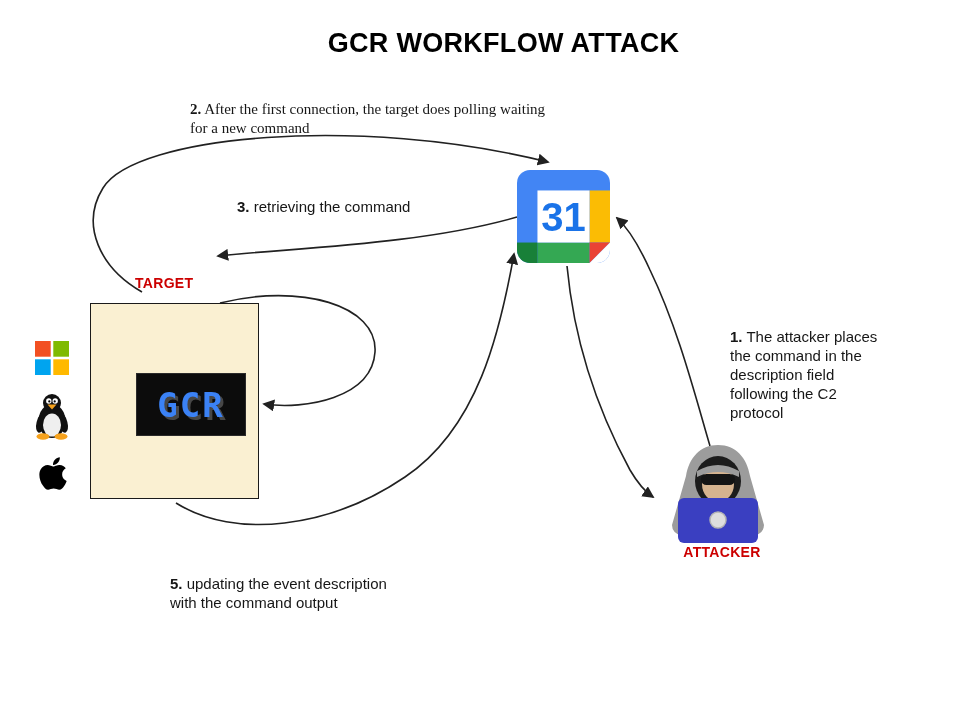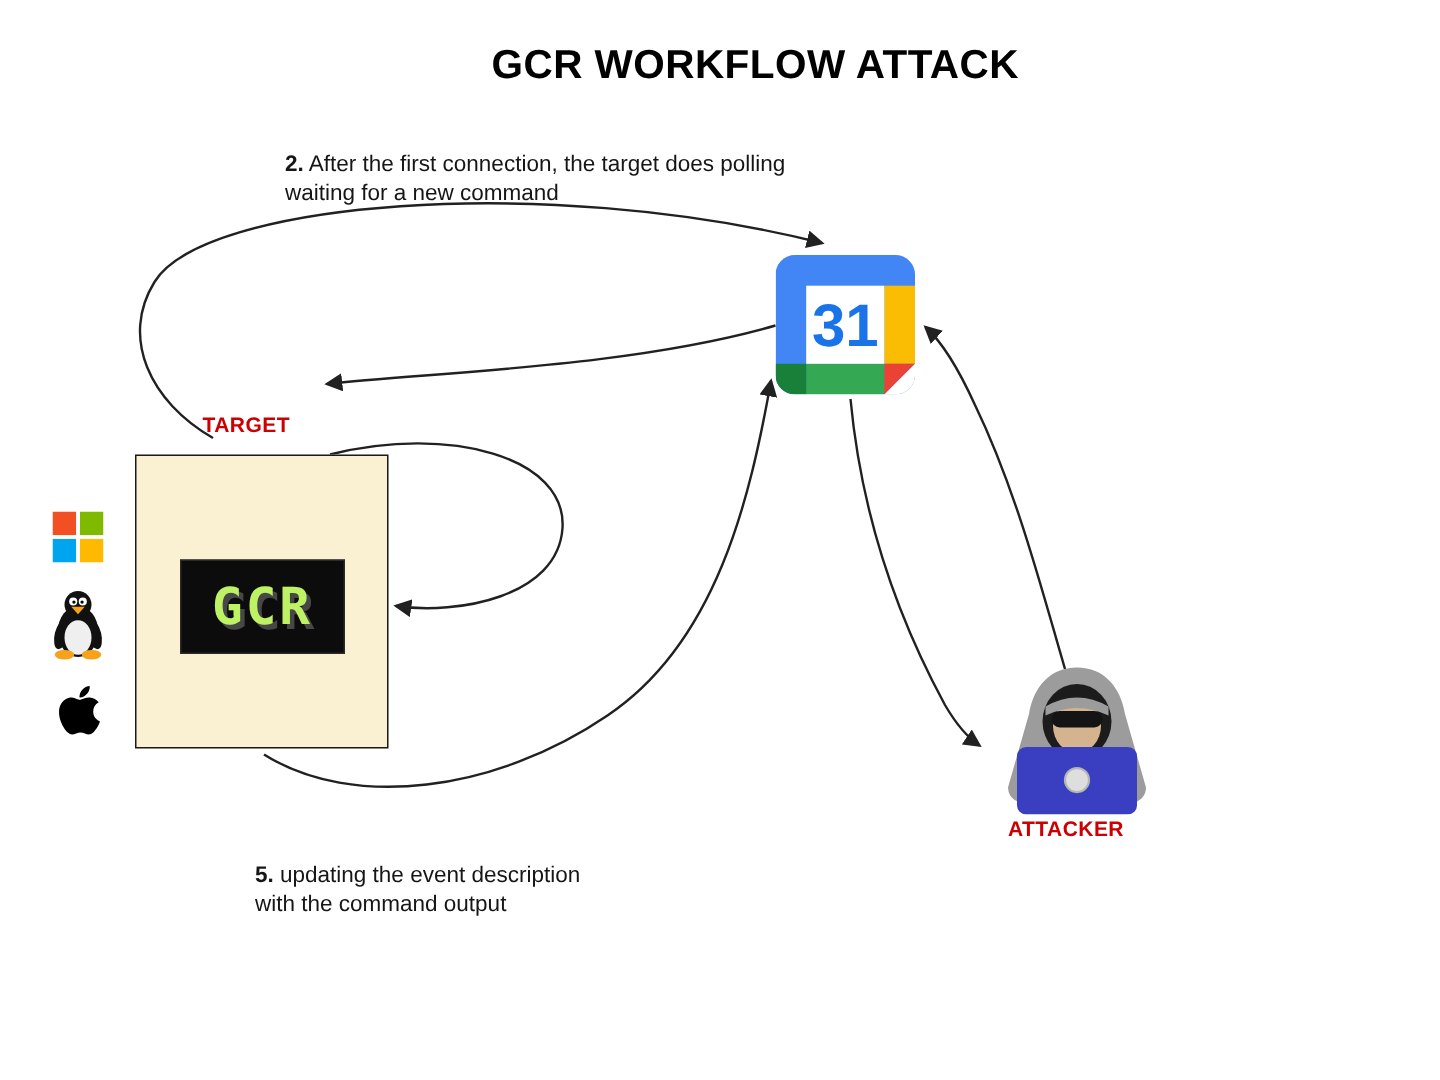--- a/index.html
+++ b/index.html
@@ -8,39 +8,39 @@
     font-family:"Liberation Sans", sans-serif; overflow:hidden; color:#111;padding-left:47px;
   }
   .title {
     position:absolute; left:0; right:0; top:28px; margin:0;
     text-align:center; font-size:27px; font-weight:bold; color:#000;
     letter-spacing:0.3px;
   }
   .arrows { position:absolute; left:0; top:0; width:960px; height:720px; pointer-events:none; }
   .step { position:absolute; font-size:15px; line-height:19px; color:#161616; }
   .step b { font-weight:bold; }
-  .step-2 { left:190px; top:100px; width:372px; }
+  .step-2 { left:190px; top:100px; width:372px;font-family:Liberation Serif, serif; }
   .step-3 { left:237px; top:197px; width:260px; }
   .step-4 { left:259px; top:331px; width:92px; }
   .step-5 { left:170px; top:574px; width:240px; }
   .step-6 { left:500px; top:474px; width:118px; }
   .step-1 { left:730px; top:327px; width:160px; }
   .red-label { position:absolute; color:#CC0000; font-weight:bold; font-size:14px; letter-spacing:0.3px; }
   .target-label { left:135px; top:275px; }
-  .attacker-label { left:672px; top:544px; width:100px; text-align:left; }
+  .attacker-label { left:672px; top:544px; width:100px; text-align:center; }
   .target-box {
     position:absolute; left:90px; top:303px; width:167px; height:194px;
     background:#FAF0D2; border:1.6px solid #1a1a1a;
   }
   .gcr-logo {
-    position:absolute; left:29px; top:69px; width:108px; height:61px;
+    position:absolute; left:45px; top:69px; width:108px; height:61px;
     background:#0c0c0c; border:1px solid #2a2a2a;
     display:flex; align-items:center; justify-content:center;
     font-family:"DejaVu Sans Mono", monospace; font-weight:bold; font-size:34px;
-    color:#bef264; letter-spacing:2px; text-shadow:3px 3px 0 #474747;
+    color:#3b82f6; letter-spacing:2px; text-shadow:3px 3px 0 #474747;
   }
   .os-icon { position:absolute; }
   .win-icon { left:35px; top:341px; }
   .tux-icon { left:32px; top:392px; }
   .apple-icon { left:36px; top:452px; }
   .calendar-icon { position:absolute; left:517px; top:170px; }
   .attacker-icon { position:absolute; left:662px; top:443px; }
   .footer-url {
     position:absolute; left:25px; top:627px; font-size:13.5px; color:#B5B5B5;
   }
@@ -64,22 +64,28 @@
       <path d="M 220 303 C 300 283, 378 305, 375 352 C 372 398, 305 410, 264 404" marker-end="url(#ah)"></path>
       <path d="M 176 503 C 235 540, 330 528, 405 477 C 478 428, 500 332, 514 254" marker-end="url(#ah)"></path>
       <path d="M 567 266 C 573 330, 592 400, 630 470 C 637 482, 644 491, 653 497" marker-end="url(#ah)"></path>
       <path d="M 710 446 C 695 395, 678 328, 650 270 C 640 248, 628 228, 617 218" marker-end="url(#ah)"></path>
     </g>
   </svg>
 
   <div class="step step-2">
     <b>2.</b><span> After the first connection, the target does polling waiting for a new command</span>
   </div>
+  <div class="step step-3">
+    <b>3.</b><span> retrieving the command</span>
+  </div>
   <div class="step step-5">
     <b>5.</b><span> updating the event description with the command output</span>
+  </div>
+  <div class="step step-1">
+    <b>1.</b><span> The attacker places the command in the description field following the C2 protocol</span>
   </div>
 
   <svg class="calendar-icon" width="93" height="93" viewBox="0 0 100 100">
     <defs>
         <clipPath id="calclip">
           <rect x="0" y="0" width="100" height="100" rx="14"></rect>
         </clipPath>
       </defs>
     <g clip-path="url(#calclip)">
       <rect x="0" y="0" width="100" height="100" fill="#4285F4"></rect>

